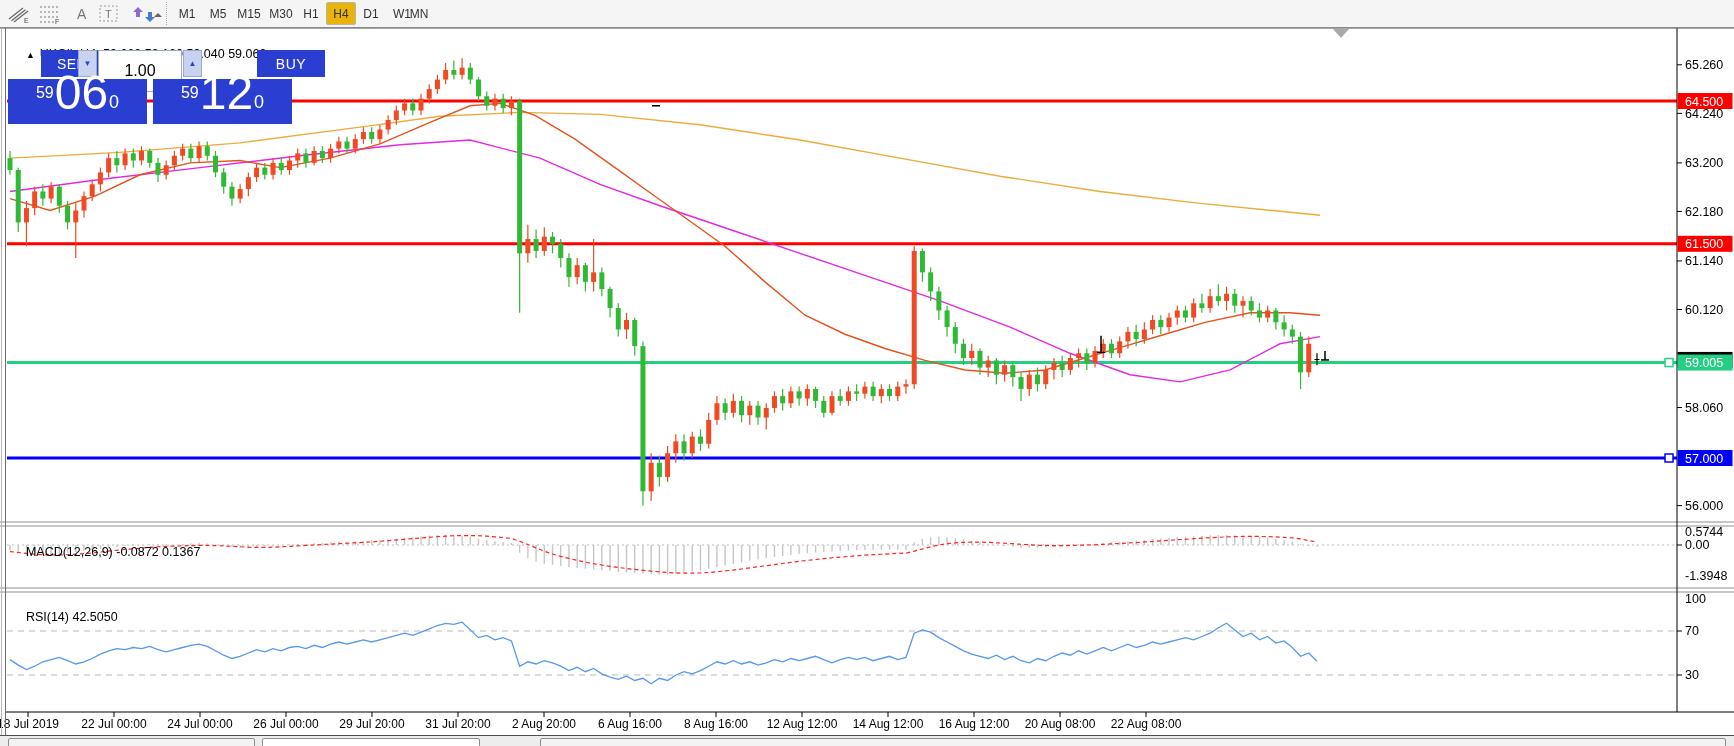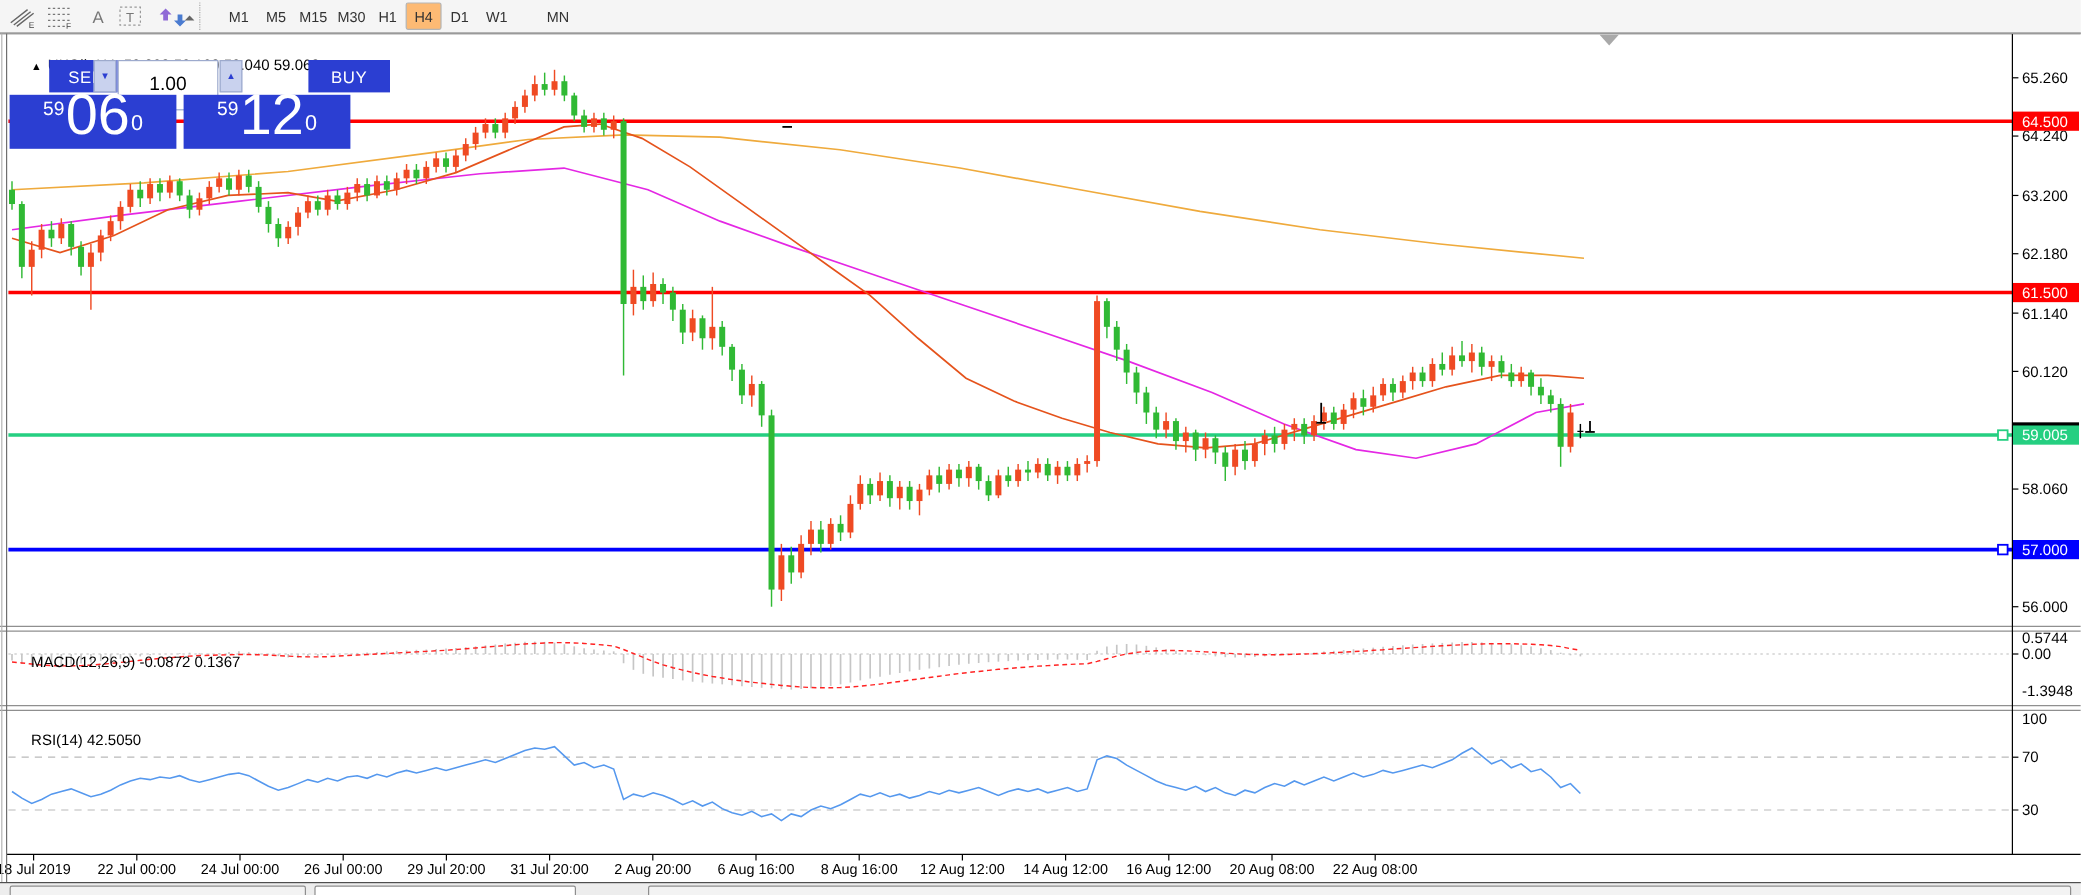--- a/index.html
+++ b/index.html
@@ -5,22 +5,22 @@
   html,body{margin:0;padding:0;width:1734px;height:746px;overflow:hidden;background:#fff;
     font-family:"Liberation Sans","DejaVu Sans",sans-serif;}
   #stage{position:absolute;left:0;top:0;width:1734px;height:746px;}
   
   .toolbar{position:absolute;left:0;top:0;width:1734px;height:27px;background:#f5f5f5;
     border-bottom:1px solid #8a8a8a;}
   .tbicon{position:absolute;top:3px;width:26px;height:21px;color:#555;text-align:center;}
   .tbsep{position:absolute;left:166px;top:2px;width:1px;height:23px;
     border-left:1px dotted #aaa;}
   .tf{position:absolute;top:2px;width:30px;height:23px;background:transparent;border:none;
-    font-family:"Liberation Sans",sans-serif;font-size:12px;color:#333;padding:0;margin-left:12px;}
-  .tf.active{background:#fdba74;border:1px solid #b5b5b5;border-radius:2px;}
+    font-family:"Liberation Sans",sans-serif;font-size:12px;color:#333;padding:0;}
+  .tf.active{background:#eab308;border:1px solid #b5b5b5;border-radius:2px;}
   .scroll-triangle{position:absolute;left:1333px;top:29px;width:0;height:0;
     border-left:8px solid transparent;border-right:8px solid transparent;
     border-top:9px solid #a9a9a9;}
   
   .frameL1{position:absolute;left:1px;top:28px;width:1px;height:718px;background:#b5b5b5;}
   .frameL2{position:absolute;left:5px;top:28px;width:1px;height:718px;background:#6f6f6f;}
   
   .qheader{position:absolute;left:12px;top:33px;font-size:12.5px;color:#000;white-space:pre;}
   .qheader .arr{font-size:9px;margin-right:5px;}
   .qpanel{position:absolute;left:8px;top:50px;width:284px;height:74px;}
@@ -29,21 +29,21 @@
     text-align:center;line-height:26px;letter-spacing:.5px;border:none;
     font-family:"Liberation Sans",sans-serif;margin-left:33px;}
   .sell-btn{left:0;}  .buy-btn{left:216px;}
   .spin{position:absolute;top:0;width:19px;height:27px;background:#c9d2ee;border:1px solid #9daacd;
     box-sizing:border-box;color:#2b3ed2;font-size:8px;text-align:center;line-height:25px;padding:0;}
   .spin.dn{left:70px;} .spin.up{left:175px;}
   .vol{position:absolute;left:90px;top:0;width:84px;height:42px;box-sizing:border-box;
     border:1px solid #9daacd;background:#fff;font-size:16px;text-align:center;
     padding:0 6px;font-family:"Liberation Sans",sans-serif;color:#000;}
   .pricebox{position:absolute;top:29px;width:139px;height:45px;display:flex;
-    align-items:flex-start;justify-content:center;padding-bottom:18px;box-sizing:border-box;}
+    align-items:center;justify-content:center;padding-bottom:18px;box-sizing:border-box;}
   .pricebox .sm{font-size:16px;line-height:26px;}
   .pricebox .bg{font-size:48px;line-height:36px;margin:0 1px;}
   .pricebox .sp{font-size:18px;line-height:46px;align-self:flex-start;}
   .bid-box{left:0;} .ask-box{left:145px;}
   
   .annotation{position:absolute;left:1264px;top:136px;font-size:50px;color:#ff1b10;
     white-space:nowrap;}
   
   .indlabel{position:absolute;left:12px;font-size:12.5px;color:#000;white-space:pre;text-align:center;}
   
@@ -686,21 +686,21 @@
     </span>
     <span class="tbsep"></span>
     <button class="tf" style="left:172px">M1</button>
     <button class="tf" style="left:203px">M5</button>
     <button class="tf" style="left:234px">M15</button>
     <button class="tf" style="left:266px">M30</button>
     <button class="tf" style="left:296px">H1</button>
     <button class="tf active" style="left:326px">H4</button>
     <button class="tf" style="left:356px">D1</button>
     <button class="tf" style="left:387px">W1</button>
-    <button class="tf" style="left:438px">MN</button>
+    <button class="tf" style="left:404px">MN</button>
   </div>
 
   <div class="frameL1"></div>
   <div class="frameL2"></div>
 
   <div class="scroll-triangle"></div>
 
   <div class="qheader">
     <span class="arr">▲</span><span>UKOil-,H4  59.060 59.160 59.040 59.060</span>
   </div>

